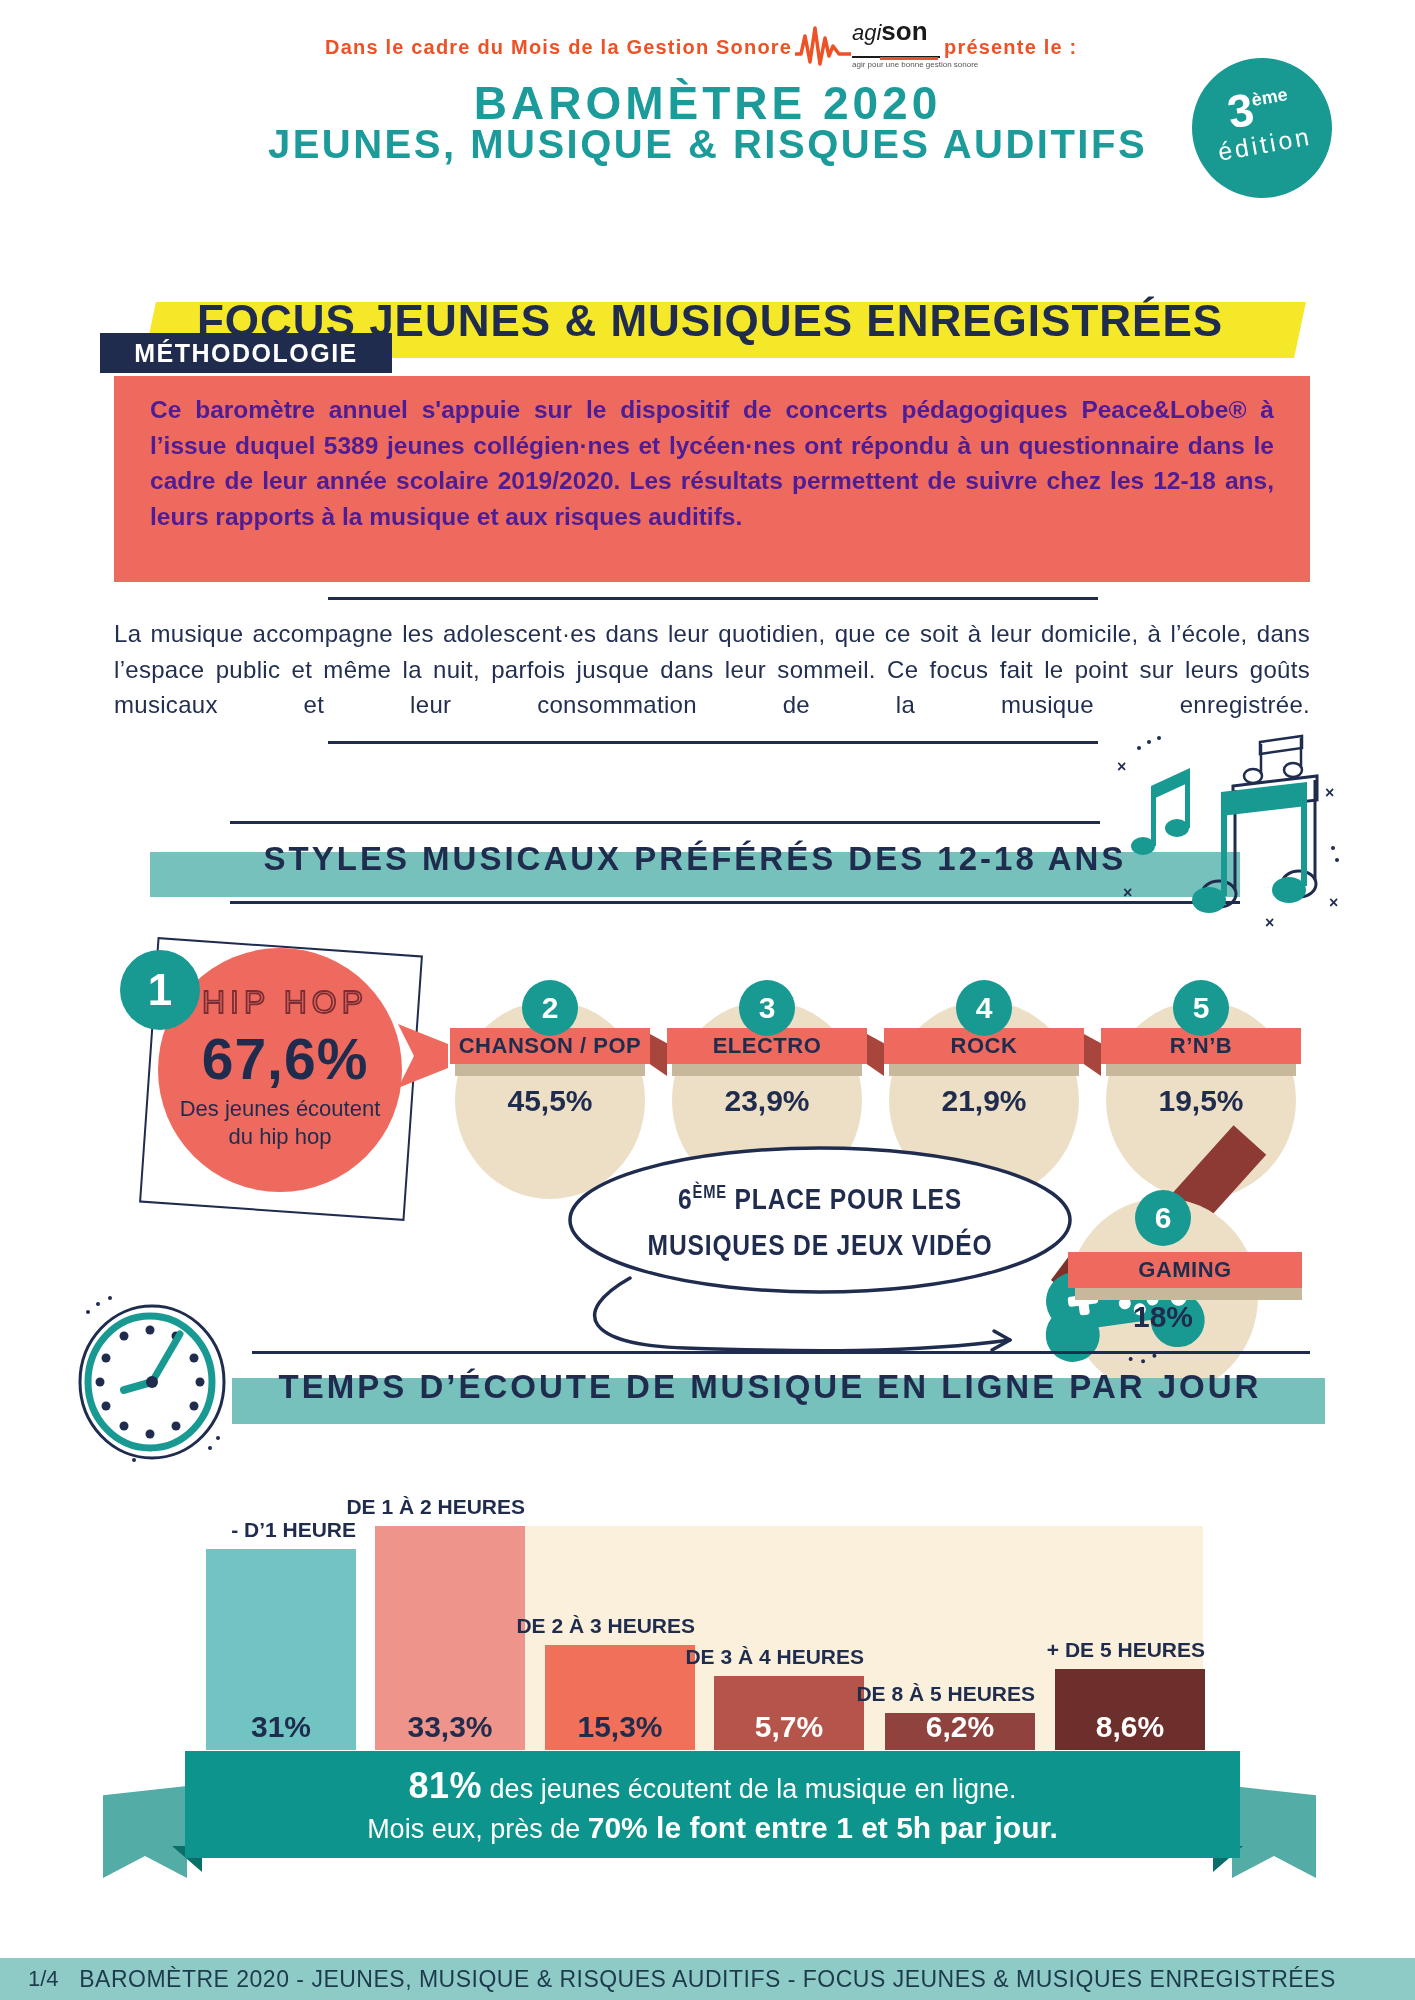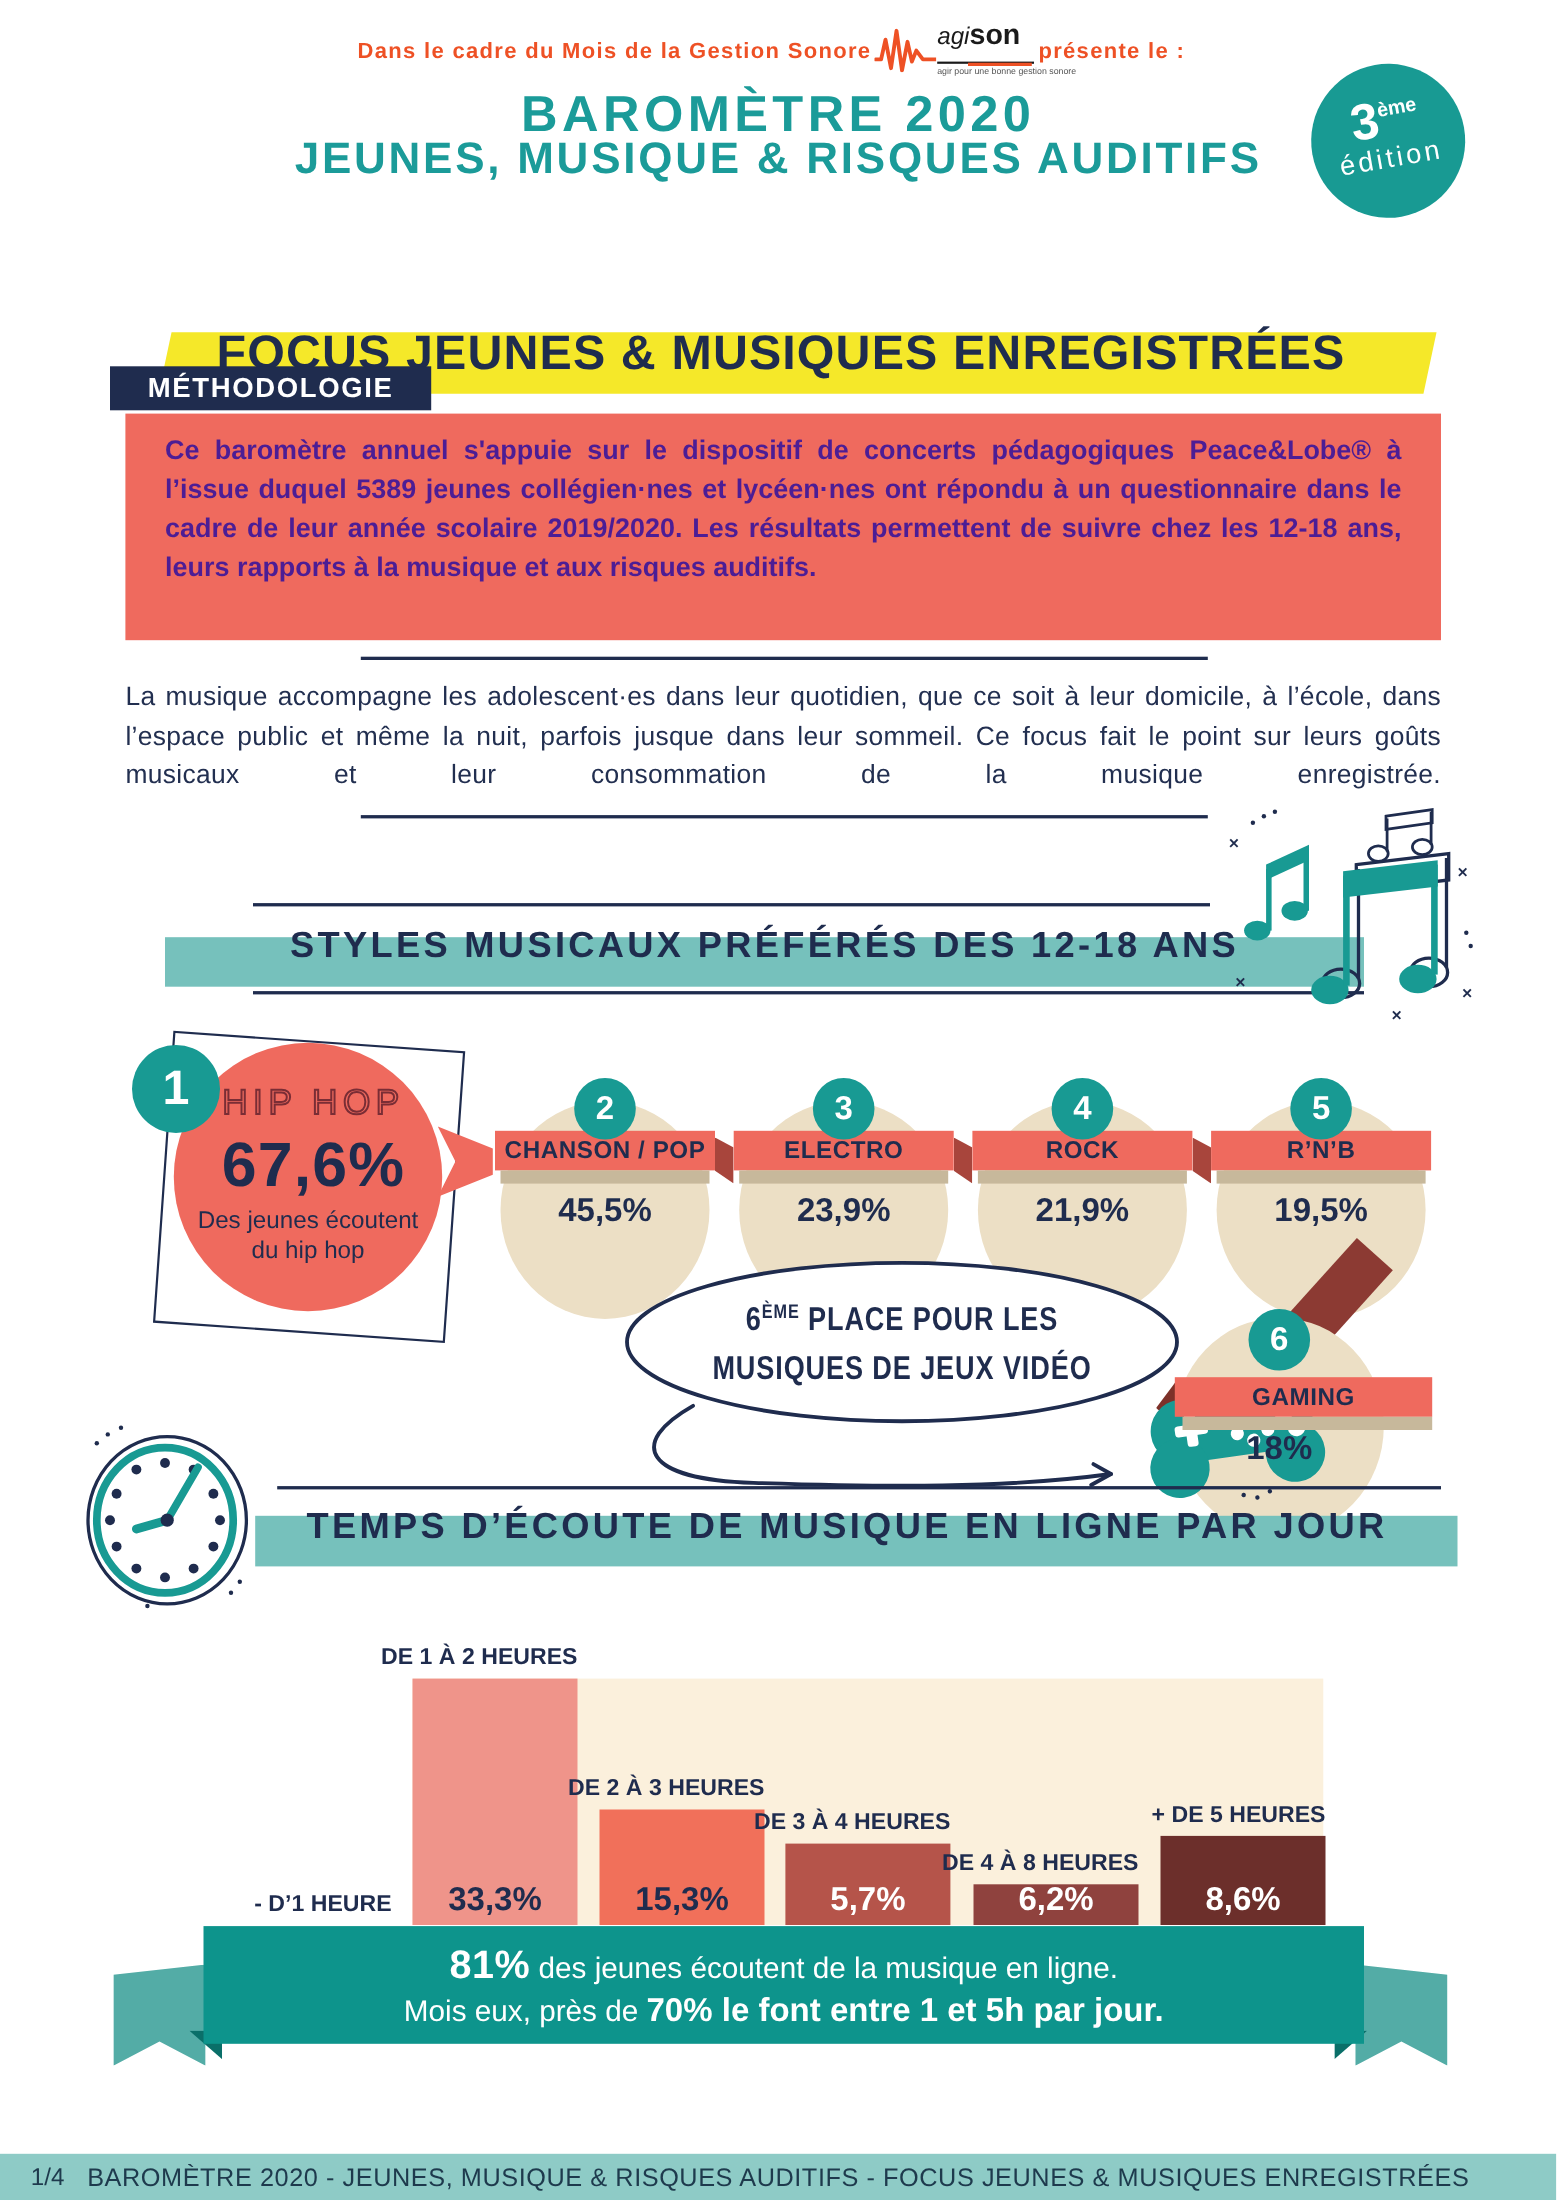--- a/index.html
+++ b/index.html
@@ -302,41 +302,44 @@
   </svg>
 
   <div class="abs rule" style="left:252px;top:1351px;width:1058px;"></div>
   <div class="abs sec-band" style="left:232px;top:1378px;width:1093px;height:46px;"></div>
   <div class="abs sec-title" style="left:180px;top:1368px;width:1180px;">TEMPS D’ÉCOUTE DE MUSIQUE EN LIGNE PAR JOUR</div>
 
   <div class="abs cream-panel"></div>
 
   <div class="bar-block" style="left:206px;">
     <div class="bar-label">- D’1 HEURE</div>
+    <div class="bar-rect" style="height: 201px; background: rgb(114, 196, 194);">
+      <div class="bar-value" style="color: rgb(31, 44, 78);">31%</div>
+    </div>
   </div>
   <div class="bar-block" style="left:375px;">
     <div class="bar-label">DE 1 À 2 HEURES</div>
     <div class="bar-rect" style="height: 224px; background: rgb(239, 148, 138);">
       <div class="bar-value big" style="color: rgb(31, 44, 78);">33,3%</div>
     </div>
   </div>
   <div class="bar-block" style="left:545px;">
     <div class="bar-label">DE 2 À 3 HEURES</div>
     <div class="bar-rect" style="height: 105px; background: rgb(241, 112, 90);">
       <div class="bar-value" style="color: rgb(31, 44, 78);">15,3%</div>
     </div>
   </div>
   <div class="bar-block" style="left:714px;">
     <div class="bar-label">DE 3 À 4 HEURES</div>
     <div class="bar-rect" style="height: 74px; background: rgb(181, 84, 74);">
       <div class="bar-value" style="color: rgb(255, 255, 255);">5,7%</div>
     </div>
   </div>
   <div class="bar-block" style="left:885px;">
-    <div class="bar-label">DE 4 À 8 HEURES</div>
+    <div class="bar-label">DE 8 À 5 HEURES</div>
     <div class="bar-rect" style="height: 37px; background: rgb(143, 66, 62);">
       <div class="bar-value" style="color: rgb(255, 255, 255);">6,2%</div>
     </div>
   </div>
   <div class="bar-block" style="left:1055px;">
     <div class="bar-label">+ DE 5 HEURES</div>
     <div class="bar-rect" style="height: 81px; background: rgb(108, 47, 43);">
       <div class="bar-value" style="color: rgb(255, 255, 255);">8,6%</div>
     </div>
   </div>

